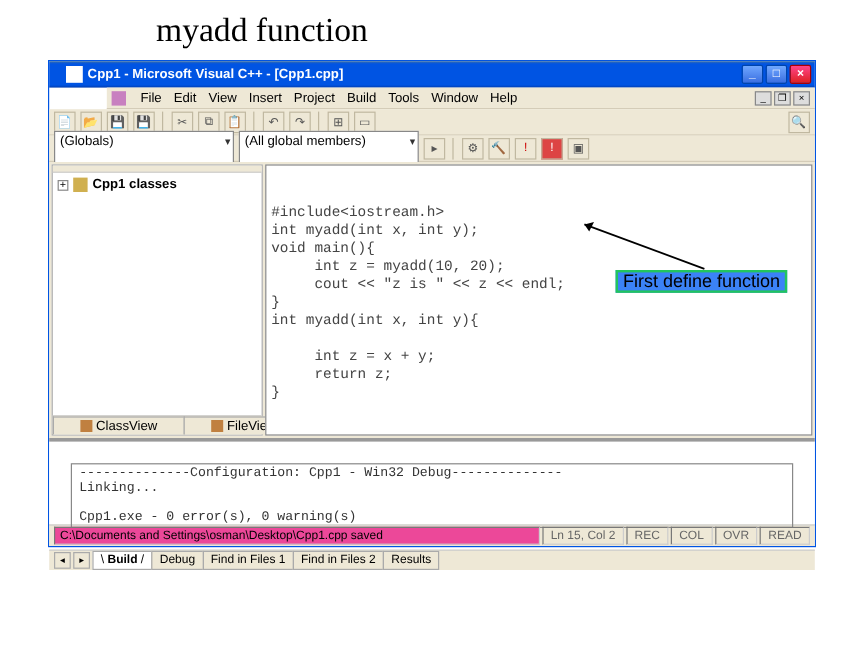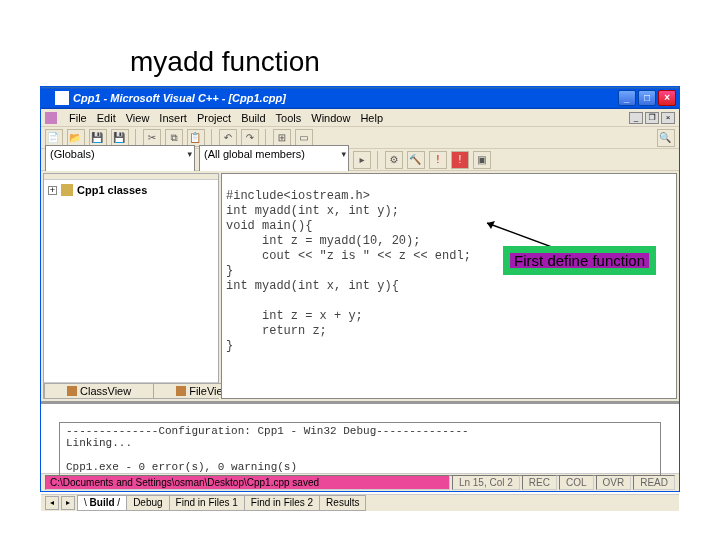--- a/index.html
+++ b/index.html
@@ -1,47 +1,47 @@
 <!DOCTYPE html>
 <html><head>
 <meta charset="utf-8">
 <style>
   * { box-sizing: border-box; margin: 0; padding: 0; }
   body { font-family: Tahoma, Arial, sans-serif; font-size: 11px; background: #fff; width: 720px; height: 540px; overflow: hidden; }
-  .slide-title { font-family: Liberation Sans, sans-serif; font-size: 28px; font-weight: normal; text-align: left; padding: 10px 0 8px 130px; color: #000; margin-top: 36px; }
+  .slide-title { font-family: Liberation Serif, serif; font-size: 28px; font-weight: normal; text-align: left; padding: 10px 0 8px 130px; color: #000; }
   .ide-window { position: relative; margin: 0 40px 0 40px; border: 1px solid #0054E3; }
-  .titlebar { background: linear-gradient(to bottom, #3a6ea5 0%, #0054E3 10%, #0054E3 90%, #003db0 100%); height: 22px; display: flex; align-items: center; padding: 0 3px 0 14px; color: #fff; font-size: 11px; font-weight: bold; font-style: italic; }
+  .titlebar { background: linear-gradient(to bottom, #3a6ea5 0%, #0054E3 10%, #0054E3 90%, #003db0 100%); height: 22px; display: flex; align-items: center; padding: 0 3px 0 14px; color: #fff; font-size: 11px; font-weight: bold; }
   .titlebar .app-icon { width: 14px; height: 14px; background: #fff; margin-right: 4px; display: inline-block; }
   .titlebar .title-text { flex: 1; }
   .winbtns { display: flex; gap: 2px; }
   .winbtn { width: 18px; height: 16px; background: linear-gradient(to bottom,#6fa7ff,#3a6ee0); border: 1px solid #0044aa; border-radius: 2px; color: #fff; font-size: 10px; text-align: center; line-height: 14px; font-family: Arial; font-weight: bold; }
   .winbtn.close { background: linear-gradient(to bottom,#f48,#d22); border-color: #a00; }
-  .menubar { background: #eee8d6; height: 18px; display: flex; align-items: center; padding: 0 4px; border-bottom: 1px solid #d4ccb8; font-size: 11px; gap: 10px; }
+  .menubar { background: #eee8d6; height: 18px; display: flex; align-items: center; padding: 0 4px; border-bottom: 1px solid #d4ccb8; font-size: 11px; gap: 10px; margin-left: 48px; }
   .menubar span:first-child { margin-left: 0; }
   .menu-icon { width: 12px; height: 12px; background: #c880c0; margin-right: 2px; display:inline-block; }
   .menubar .right-ctrls { margin-left: auto; display: flex; gap: 2px; }
   .small-ctrl { width: 14px; height: 12px; border: 1px solid #888; background: #ddd; font-size: 8px; text-align:center; line-height:10px; }
   .toolbar1, .toolbar2 { background: #eee8d6; height: 22px; display: flex; align-items: center; padding: 0 4px; border-bottom: 1px solid #d4ccb8; gap: 4px; }
   .tbtn { width: 18px; height: 18px; border: 1px solid #c0b8a0; background: #eee8d6; display:inline-flex; align-items:center; justify-content:center; font-size:10px; color:#555; }
   .sep { width: 2px; height: 18px; border-left: 1px solid #c0b8a0; margin: 0 2px; }
   .combo { height: 30px; border: 1px solid #888; background: #fff; font-size: 11px; padding: 1px 16px 1px 4px; position: relative; display:inline-block; line-height:14px; }
   .combo::after { content:"▾"; position:absolute; right:2px; top:1px; font-size:9px; color:#333; }
   .combo.bold { font-weight: bold; }
   .workspace { display: flex; background: #eee8d6; height: 230px; position:relative; }
   .left-panel { width: 176px; border: 1px solid #aaa; margin: 2px; background:#fff; display:flex; flex-direction:column; }
   .left-top { background:#eee8d6; border-bottom:1px solid #ccc; height:6px; }
   .tree { flex:1; padding:4px; font-size:11px; }
   .tree-row { display:flex; align-items:center; gap:4px; }
   .tree-plus { border:1px solid #888; width:9px; height:9px; text-align:center; line-height:7px; font-size:9px; background:#fff; }
   .tree-icon { width:12px; height:12px; background:#d0b050; display:inline-block; }
   .left-tabs { display:flex; background:#eee8d6; border-top:1px solid #ccc; }
   .ltab { border:1px solid #aaa; border-bottom:none; background:#eee8d6; padding:1px 22px; font-size:11px; display:flex; align-items:center; gap:3px; margin-right:-1px; }
   .ltab .tab-icon { width:10px; height:10px; background:#c08040; display:inline-block; }
-  .editor { flex:1; margin: 2px 2px 2px 0; background:#fff; border:1px solid #888; font-family: 'Courier New', monospace; font-size: 12px; padding: 0 4px; color:#444; white-space: pre; line-height: 15px; position:relative; overflow:hidden; }
-  .annotation-box { position:absolute; right: 20px; top: 72px; background:#a21caf; border:7px solid #22c55e; font-family: Arial; font-size: 15px; color:#000; padding: 0 4px; }
+  .editor { flex:1; margin: 2px 2px 2px 0; background:#fff; border:1px solid #888; font-family: 'Courier New', monospace; font-size: 12px; padding: 17px 4px; color:#444; white-space: pre; line-height: 15px; position:relative; overflow:hidden; }
+  .annotation-box { position:absolute; right: 20px; top: 87px; background:#3b82f6; border:2px solid #22c55e; font-family: Arial; font-size: 15px; color:#000; padding: 0 4px; }
   .arrow { position:absolute; left:255px; top:44px; }
   .output-panel { border-top: 3px solid #999; background:#fff; height: 72px; display:flex; flex-direction:column; }
   .output-text { flex:1; font-family:'Courier New', monospace; font-size:11px; color:#333; padding:2px 6px; white-space:pre; border:1px solid #888; margin:18px; }
   .output-tabs { background:#eee8d6; display:flex; align-items:center; padding:0 4px; height:18px; font-size:10px; gap:0; border-top:1px solid #ccc; }
   .otab { border:1px solid #aaa; background:#eee8d6; padding:0 6px; height:16px; line-height:14px; margin-right:-1px; }
   .otab.active { background:#fff; }
   .tab-arrow { width:14px; height:14px; border:1px solid #aaa; background:#eee8d6; text-align:center; line-height:12px; font-size:8px; margin-right:2px; }
   .statusbar { background:#eee8d6; height:18px; border-top:1px solid #ccc; display:flex; align-items:center; font-size:10px; padding:0 4px; }
   .statusbar .path { flex:1; border:1px inset #ccc; padding:1px 4px; background:#ec4899; }
   .status-cell { border:1px inset #ccc; padding:1px 6px; margin-left:2px; color:#666; }

